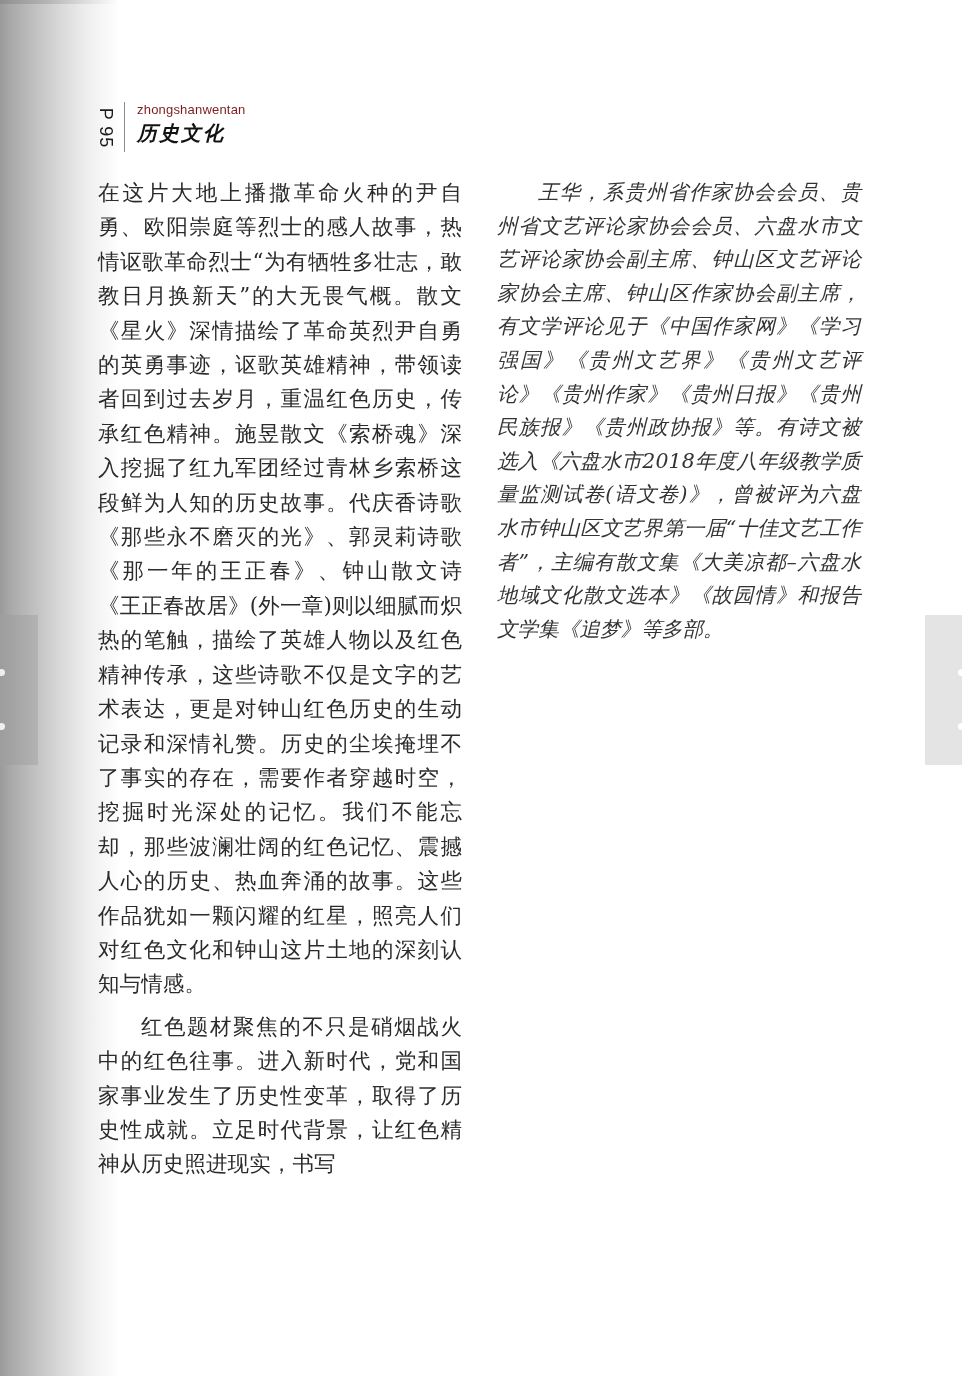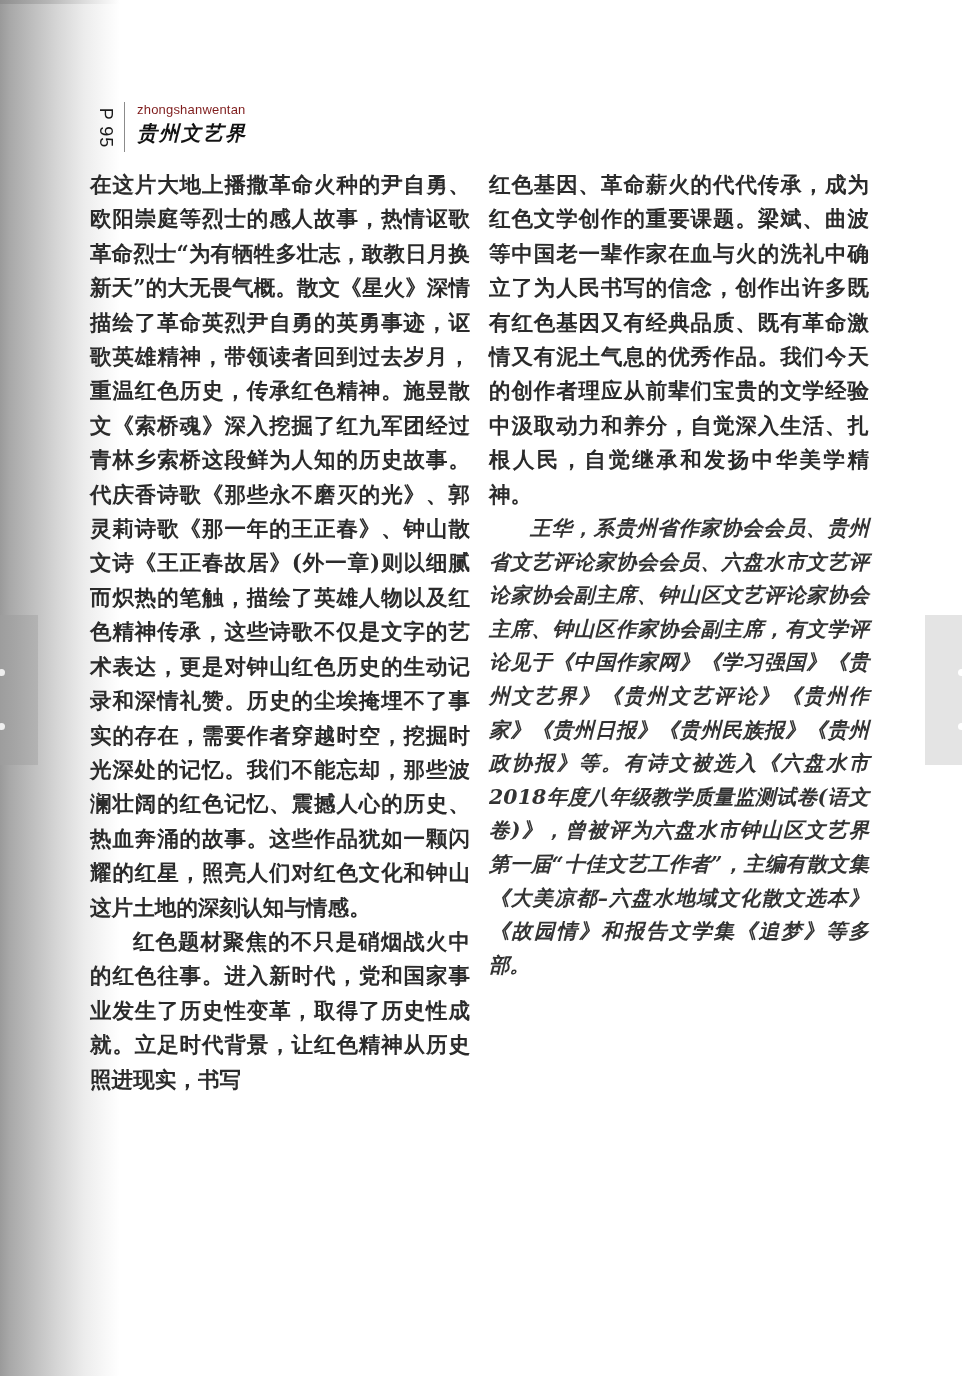--- a/index.html
+++ b/index.html
@@ -150,29 +150,28 @@
   }
   .column {
     position: absolute;
     top: 0;
     width: 380px;
   }
   #col-left  { left: 90px;  }
   #col-right { left: 489px; }
 
   p.para {
-    margin: 0;
+    margin: 8px;
     font-size: 21.5px;
     line-height: 34.4px;
     color: #2b2b2b;
     text-align: justify;
     text-justify: inter-character;
     letter-spacing: 0.1px;
     font-family: "DejaVu Serif", "Liberation Serif", serif;
-    font-weight: bold;
   }
   p.para.indent { text-indent: 2em; }
 
   
   p.para.bio {
     font-family: "DejaVu Serif", "Liberation Serif", serif;
     font-style: italic;
     font-size: 20.5px;
     line-height: 33.6px;
     color: #333333;
@@ -196,29 +195,28 @@
     <span class="dot d2"></span>
   </div>
 
   <div id="running-head">
     <div class="folio">
       <div class="folio-inner">P 95</div>
     </div>
     <div class="head-rule"></div>
     <div class="head-titles">
       <div class="head-pinyin">zhongshanwentan</div>
-      <div class="head-cn">贵州文艺界</div>
+      <div class="head-cn">历史文化</div>
     </div>
   </div>
 
   <div id="columns">
     <div class="column" id="col-left">
       <p class="para">在这片大地上播撒革命火种的尹自勇、欧阳崇庭等烈士的感人故事，热情讴歌革命烈士“为有牺牲多壮志，敢教日月换新天”的大无畏气概。散文《星火》深情描绘了革命英烈尹自勇的英勇事迹，讴歌英雄精神，带领读者回到过去岁月，重温红色历史，传承红色精神。施昱散文《索桥魂》深入挖掘了红九军团经过青林乡索桥这段鲜为人知的历史故事。代庆香诗歌《那些永不磨灭的光》、郭灵莉诗歌《那一年的王正春》、钟山散文诗《王正春故居》(外一章)则以细腻而炽热的笔触，描绘了英雄人物以及红色精神传承，这些诗歌不仅是文字的艺术表达，更是对钟山红色历史的生动记录和深情礼赞。历史的尘埃掩埋不了事实的存在，需要作者穿越时空，挖掘时光深处的记忆。我们不能忘却，那些波澜壮阔的红色记忆、震撼人心的历史、热血奔涌的故事。这些作品犹如一颗闪耀的红星，照亮人们对红色文化和钟山这片土地的深刻认知与情感。</p>
       <p class="para indent">红色题材聚焦的不只是硝烟战火中的红色往事。进入新时代，党和国家事业发生了历史性变革，取得了历史性成就。立足时代背景，让红色精神从历史照进现实，书写</p>
     </div>
 
     <div class="column" id="col-right">
-      <p class="para">红色基因、革命薪火的代代传承，成为红色文学创作的重要课题。梁斌、曲波等中国老一辈作家在血与火的洗礼中确立了为人民书写的信念，创作出许多既有红色基因又有经典品质、既有革命激情又有泥土气息的优秀作品。我们今天的创作者理应从前辈们宝贵的文学经验中汲取动力和养分，自觉深入生活、扎根人民，自觉继承和发扬中华美学精神。</p>
       <p class="para indent bio">王华，系贵州省作家协会会员、贵州省文艺评论家协会会员、六盘水市文艺评论家协会副主席、钟山区文艺评论家协会主席、钟山区作家协会副主席，有文学评论见于《中国作家网》《学习强国》《贵州文艺界》《贵州文艺评论》《贵州作家》《贵州日报》《贵州民族报》《贵州政协报》等。有诗文被选入《六盘水市2018年度八年级教学质量监测试卷(语文卷)》，曾被评为六盘水市钟山区文艺界第一届“十佳文艺工作者”，主编有散文集《大美凉都–六盘水地域文化散文选本》《故园情》和报告文学集《追梦》等多部。</p>
     </div>
   </div>
 
 </div>
 
 </body></html>

